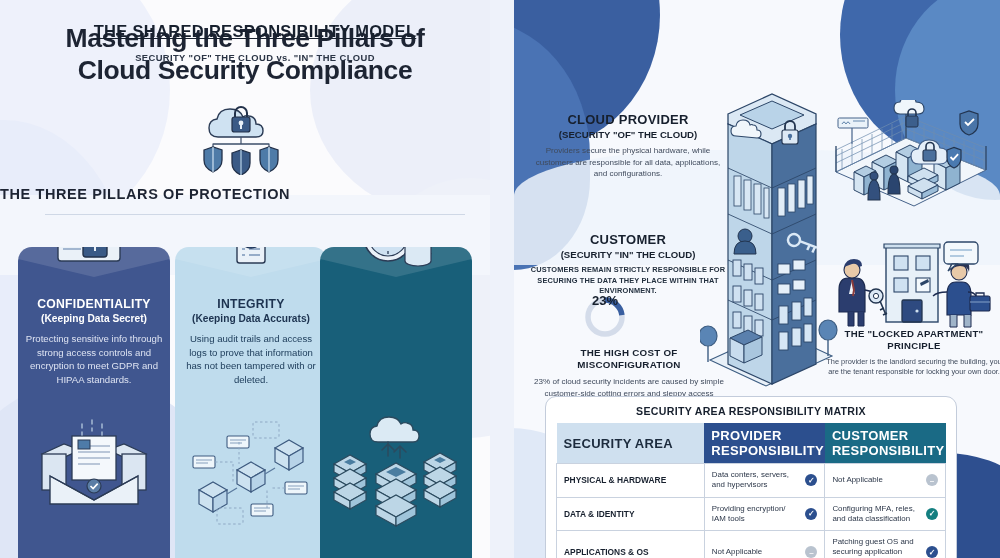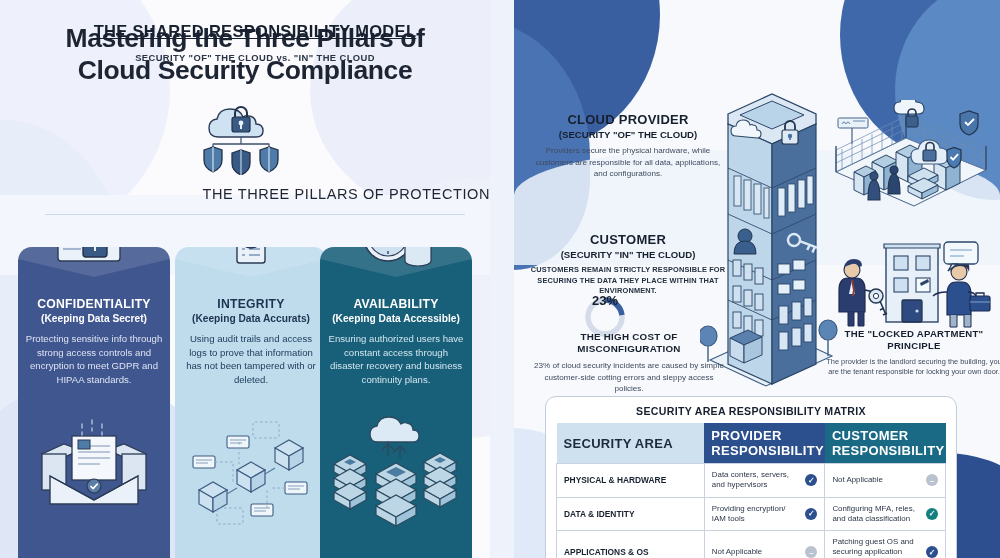--- a/index.html
+++ b/index.html
@@ -45,22 +45,22 @@
     position:absolute; left:0; top:22px; width:490px;
     text-align:center; color:#1d2433;
     font-size:26.5px; font-weight:bold; line-height:1.22;
     letter-spacing:-0.4px;
   }
   #lp-hero-icon {
     position:absolute; left:188px; top:103px; width:114px; height:72px;
   }
   #lp-subtitle {
     position:absolute; left:0; top:186px; width:490px;
-    text-align:right; color:#1d2433;
-    font-size:14.5px; font-weight:normal; letter-spacing:0.6px;
+    text-align:left; color:#1d2433;
+    font-size:14.5px; font-weight:bold; letter-spacing:0.6px;
   }
 
   
   #pillars { position:absolute; left:0; top:247px; width:490px; height:311px; }
   .pillar {
     position:absolute; top:0; width:152px; height:311px;
     border-radius:14px 14px 0 0;
     overflow:hidden;
   }
   .pillar-cap {
@@ -144,21 +144,21 @@
 
   
   .rp-block { position:absolute; text-align:center; }
   .rp-block h3 { font-size:13px; font-weight:bold; color:#17202e; letter-spacing:0.25px; line-height:1.25; }
   .rp-block .sub { font-size:9.6px; font-weight:bold; color:#17202e; margin-top:1px; }
   .rp-block p { font-size:8.1px; color:#3f4a5c; line-height:1.4; margin-top:5px; }
   .rp-block p.caps { font-weight:bold; font-size:7.4px; letter-spacing:0.15px; color:#23303f; }
 
   #block-provider { left:528px; top:112px; width:200px; }
   #block-customer { left:528px; top:232px; width:200px; }
-  #block-cost     { left:534px; top:331px; width:190px; }
+  #block-cost     { left:534px; top:347px; width:190px; }
   #block-cost h3  { font-size:9.8px; }
   #block-locked   { left:826px; top:328px; width:176px; }
   #block-locked h3 { font-size:9.6px; }
   #block-locked p { font-size:7.4px; }
 
   #donut { position:absolute; left:583px; top:295px; width:44px; height:44px; }
   #donut-label {
     position:absolute; left:583px; top:278px; width:44px; height:44px;
     display:flex; align-items:center; justify-content:center;
     font-size:13px; font-weight:bold; color:#17202e;
@@ -353,25 +353,20 @@
                 <rect x="66" y="32" width="3" height="2.4"></rect>
               </g>
             <circle cx="44" cy="28" r="11" fill="#2c4f8e" stroke="#1d3356" stroke-width="1.3"></circle>
             <path d="M38.5 28 l4 4.2 l7.5 -8" fill="none" stroke="#fff" stroke-width="2.6" stroke-linecap="round"></path>
           </svg>
         </div>
       </div>
 
       <div class="pillar" id="pillar-3">
         <div class="pillar-cap"></div>
-        <div class="pillar-text">
-          <div class="pillar-title">AVAILABILITY</div>
-          <div class="pillar-sub">(Keeping Data Accessible)</div>
-          <div class="pillar-desc">Ensuring authorized users have constant access through disaster recovery and business continuity plans.</div>
-        </div>
         <div class="pillar-art">
           <svg viewBox="0 0 140 120" width="140" height="120">
             <path d="M52 30 q-8 0 -8 -8 q0 -7 7 -8 q2 -9 12 -9 q9 0 12 7 q3 -2 6 -1 q6 1 6 7 q6 0 6 6 q0 6 -6 6 z" fill="#dbeaf4" stroke="#2b4a5e" stroke-width="1.3"></path>
             <g stroke="#2b4a5e" stroke-width="1.5" fill="none" stroke-linecap="round">
               <path d="M62 44 v-14 M56 38 l6 -6 l6 6"></path>
               <path d="M74 46 v-12 M68 40 l6 -6 l6 6"></path>
             </g>
             <g fill="#bcd6e6" stroke="#2b4a5e" stroke-width="1.2">
               <path d="M8 52 l16 -9 l16 9 l-16 9 z"></path>
                 <path d="M8 52 v8 l16 9 v-8 z"></path>

